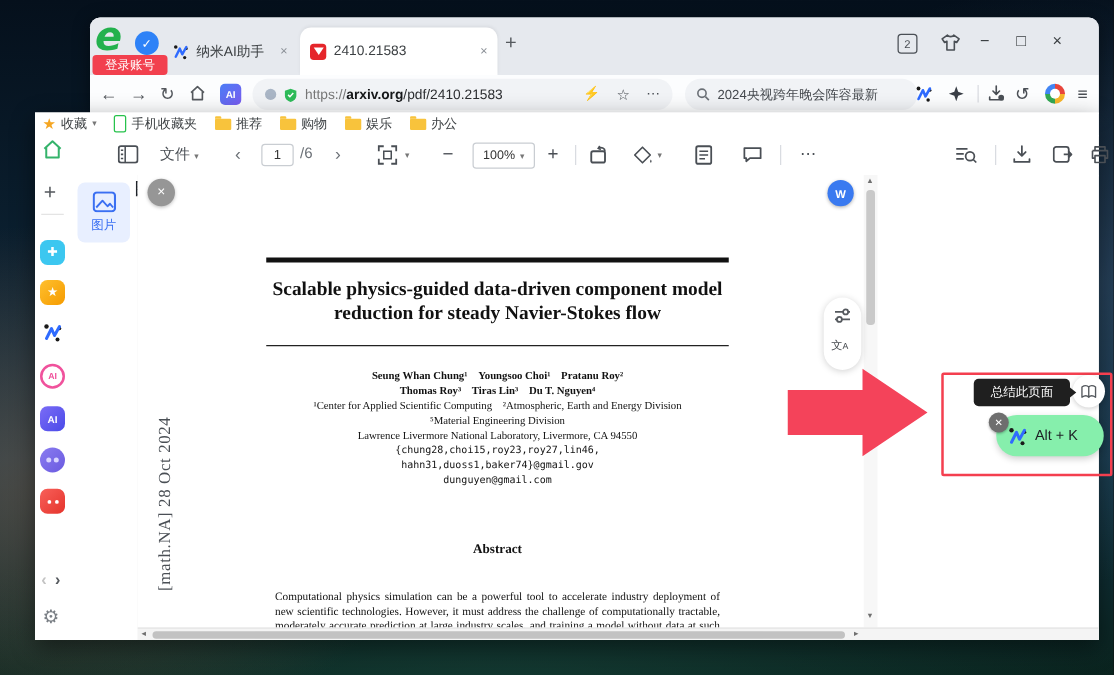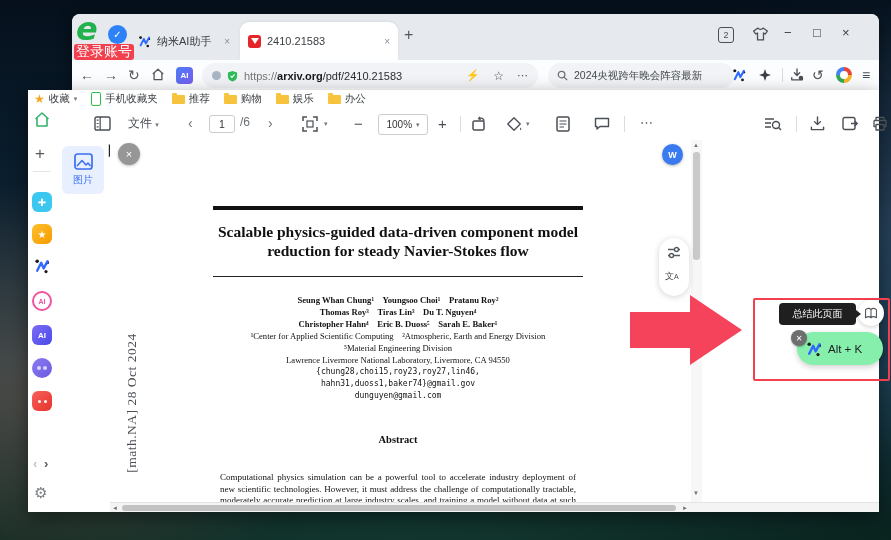--- a/index.html
+++ b/index.html
@@ -21,21 +21,21 @@
   .navbar{position:absolute;left:0;top:46px;width:100%;height:30px;background:#fcfdfe;border-bottom:1px solid #e7e9ec;}
   .abs{position:absolute;}
   .ic{display:inline-block;vertical-align:middle;}
   .glyph{color:#4a4f55;font-size:14px;line-height:1;}
   
   .tab{position:absolute;top:8px;height:38px;display:flex;align-items:center;gap:6px;padding:0 8px;box-sizing:border-box;}
   .tab .title{font-size:11px;color:#3c4043;white-space:nowrap;overflow:hidden;}
   .tab .close{font-size:10px;color:#8a8f96;margin-left:auto;}
   .tab.active{background:#fff;border-radius:9px 9px 0 0;box-shadow:0 -1px 3px rgba(0,0,0,.06);}
   .badge-login{position:absolute;left:2px;top:30px;width:60px;height:16px;background:#f2404e;border-radius:3px;
-    color:#fff;font-size:14px;display:flex;align-items:center;justify-content:center;z-index:6;}
+    color:#fff;font-size:10px;display:flex;align-items:center;justify-content:center;z-index:6;}
   .elogo{position:absolute;left:4px;top:-4px;font-size:32px;font-weight:bold;color:#23b14d;
     font-family:"DejaVu Sans",sans-serif;font-style:italic;}
   .bluedot{position:absolute;left:36px;top:11px;width:19px;height:19px;border-radius:50%;
     background:#2e82f7;color:#fff;font-size:10px;display:flex;align-items:center;justify-content:center;}
   .tabnum{position:absolute;width:14px;height:14px;border:1.6px solid #4a4f55;border-radius:3px;
     font-size:9px;color:#4a4f55;display:flex;align-items:center;justify-content:center;}
   .wbtn{position:absolute;font-size:13px;color:#3c4043;}
   
   .navglyph{position:absolute;top:7px;font-size:14px;color:#55595e;}
   .aibox{position:absolute;left:104px;top:7px;width:17px;height:17px;border-radius:4px;
@@ -373,21 +373,20 @@
       <div class="rule-thick"></div>
       <div class="ptitle serif">
         <div>Scalable physics-guided data-driven component model</div>
         <div>reduction for steady Navier-Stokes flow</div>
       </div>
       <div class="rule-thin"></div>
 
       <div class="authors serif">
         <div class="names">Seung Whan Chung¹ Youngsoo Choi¹ Pratanu Roy²</div>
         <div class="names">Thomas Roy³ Tiras Lin³ Du T. Nguyen⁴</div>
-        <div class="names">Christopher Hahn⁴ Eric B. Duoss⁵ Sarah E. Baker¹</div>
         <div>¹Center for Applied Scientific Computing ²Atmospheric, Earth and Energy Division</div>
         <div>⁵Material Engineering Division</div>
         <div>Lawrence Livermore National Laboratory, Livermore, CA 94550</div>
         <div class="mono">{chung28,choi15,roy23,roy27,lin46,</div>
         <div class="mono">hahn31,duoss1,baker74}@gmail.gov</div>
         <div class="mono">dunguyen@gmail.com</div>
       </div>
 
       <div class="abshead serif">Abstract</div>
       <div class="absbody serif">Computational physics simulation can be a powerful tool to accelerate industry deployment of new scientific technologies. However, it must address the challenge of computationally tractable, moderately accurate prediction at large industry scales, and training a model without data at such large scales. A recently proposed</div>

